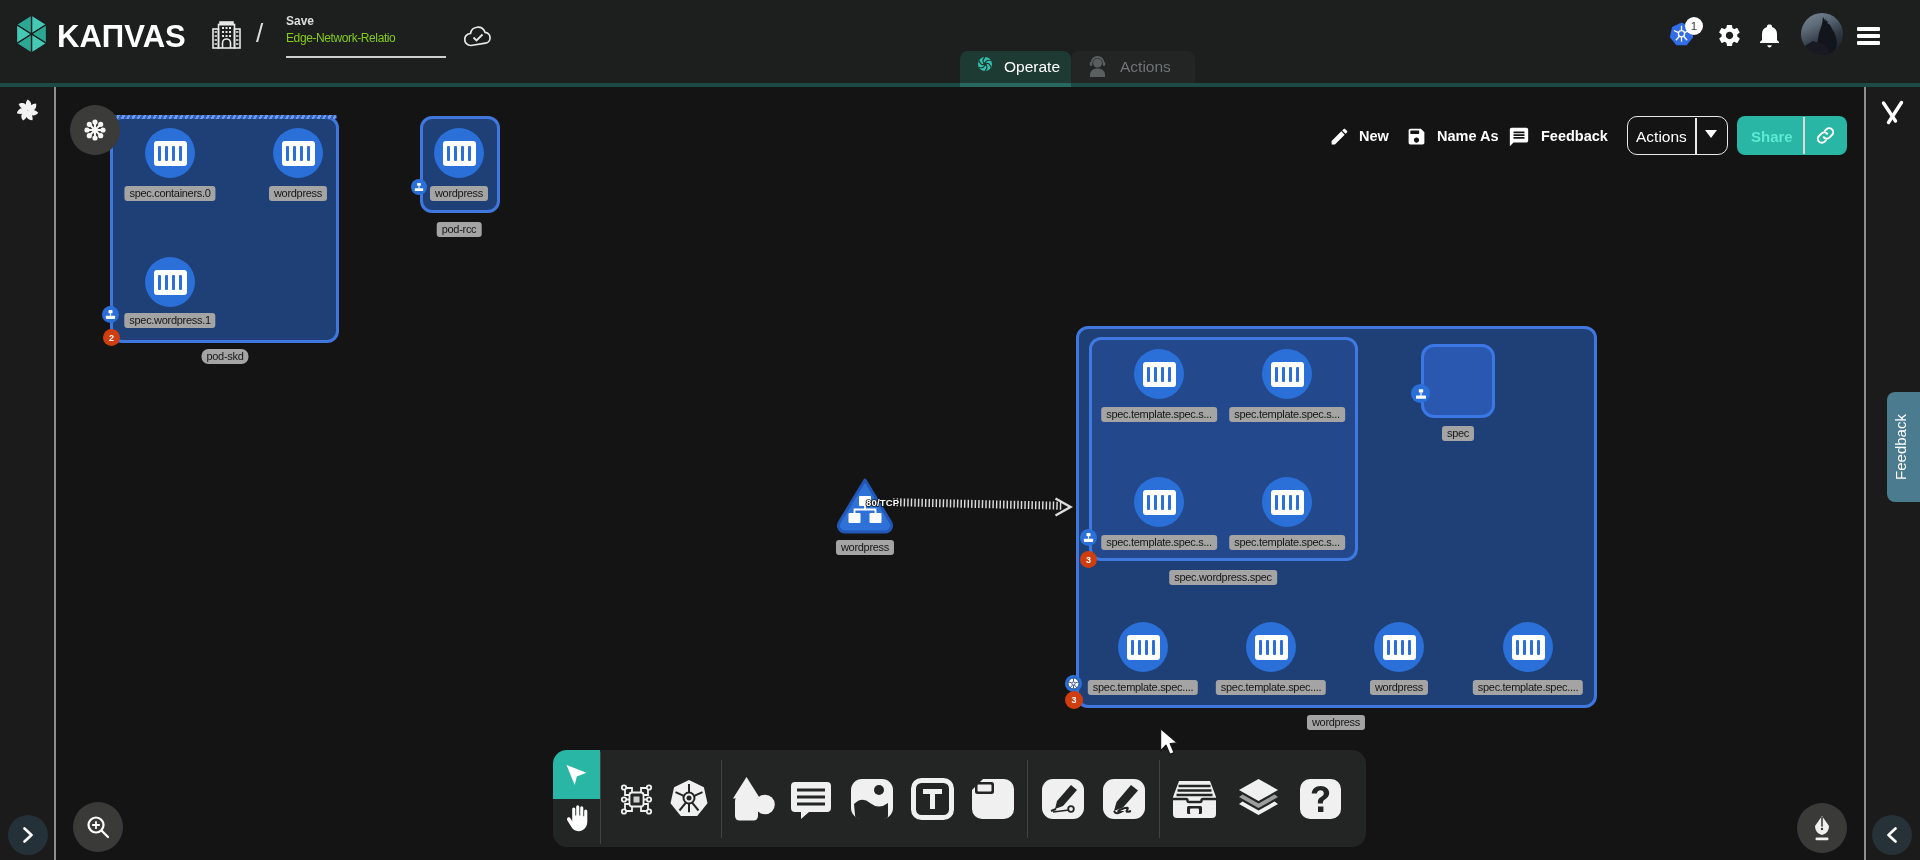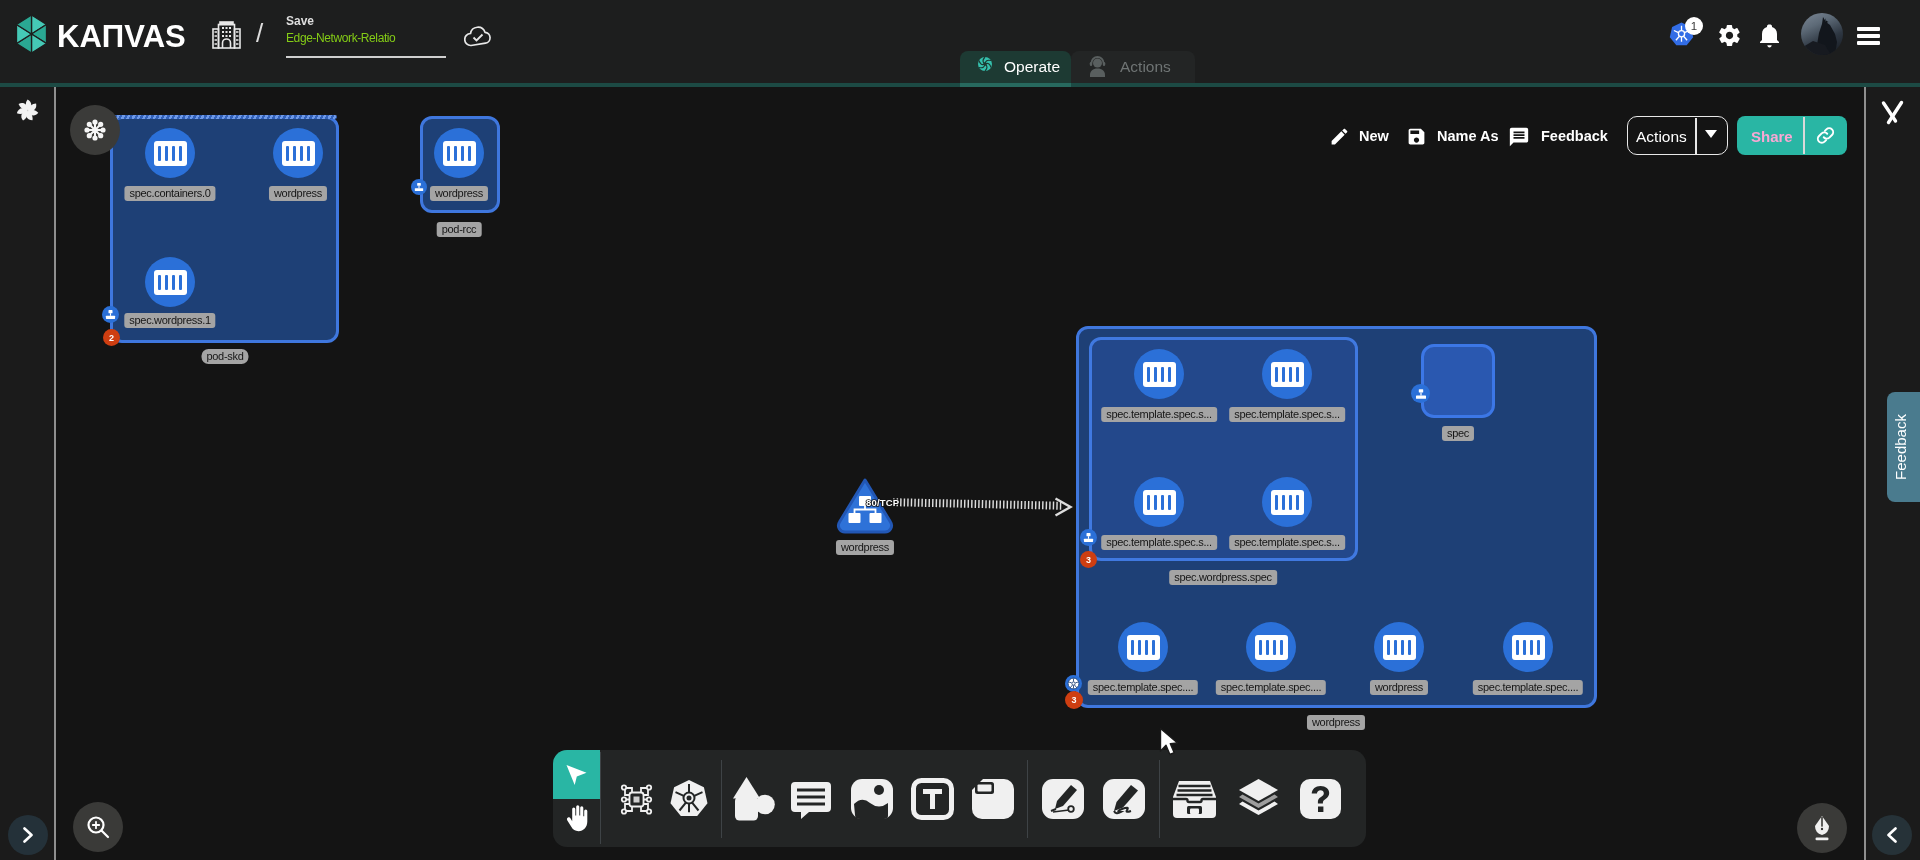--- a/index.html
+++ b/index.html
@@ -345,21 +345,21 @@
       <path d="M20 2 H4 c-1.1 0-2 .9-2 2 v18 l4-4 h14 c1.1 0 2-.9 2-2 V4 c0-1.1-.9-2-2-2z M18 14 H6 v-2 h12 v2z M18 11 H6 V9 h12 v2z M18 8 H6 V6 h12 v2z"></path>
     </svg>
     <div class="tbtxt" style="left:1541px;top:128px;font-weight:bold;">Feedback</div>
 
     <div class="abs" style="left:1627px;top:116px;width:101px;height:39px;border:1.5px solid #e8e8e8;border-radius:10px;"></div>
     <div class="abs" style="left:1636px;top:128px;color:#fff;font-size:15.5px;">Actions</div>
     <div class="abs" style="left:1695px;top:117.5px;width:1.5px;height:36px;background:#e8e8e8;"></div>
     <div class="abs" style="left:1705px;top:130px;width:0;height:0;border-left:6.5px solid transparent;border-right:6.5px solid transparent;border-top:8px solid #fff;"></div>
 
     <div class="abs" style="left:1737px;top:116px;width:110px;height:39px;background:#29b6a4;border-radius:8px;"></div>
-    <div class="abs" style="left:1751px;top:128px;color:#f9a8d4;font-size:15px;font-weight:bold;">Share</div>
+    <div class="abs" style="left:1751px;top:128px;color:#5eead4;font-size:15px;font-weight:bold;">Share</div>
     <div class="abs" style="left:1803px;top:117px;width:1.5px;height:37px;background:#d9d9d9;"></div>
     <svg class="abs" style="left:1815px;top:125px;" width="21" height="21" viewBox="0 0 24 24" fill="none" stroke="#fff" stroke-width="2.2" stroke-linecap="round">
       <path d="M10 14 a4.5 4.5 0 0 0 6.4 .4 l3 -3 a4.5 4.5 0 0 0 -6.4 -6.4 l-1.7 1.7"></path>
       <path d="M14 10 a4.5 4.5 0 0 0 -6.4 -.4 l-3 3 a4.5 4.5 0 0 0 6.4 6.4 l1.7 -1.7"></path>
     </svg>
 
     <svg class="abs" style="left:1880px;top:100px;" width="25" height="26" viewBox="0 0 25 26" fill="none" stroke="#fff" stroke-width="3.4" stroke-linecap="round">
       <path d="M3.5 3 L15.5 21"></path>
       <path d="M21.5 2.5 L8.5 22.5"></path>
     </svg>

